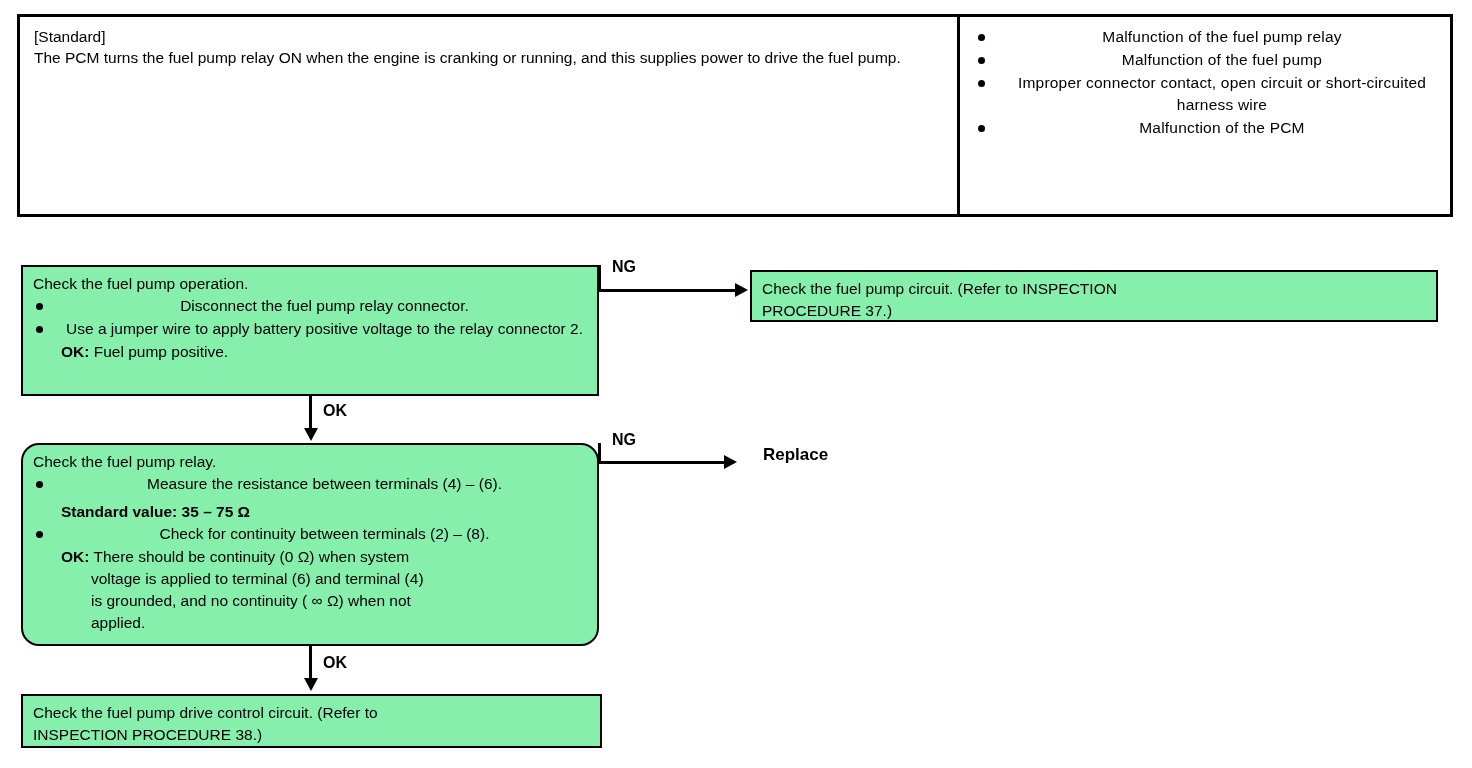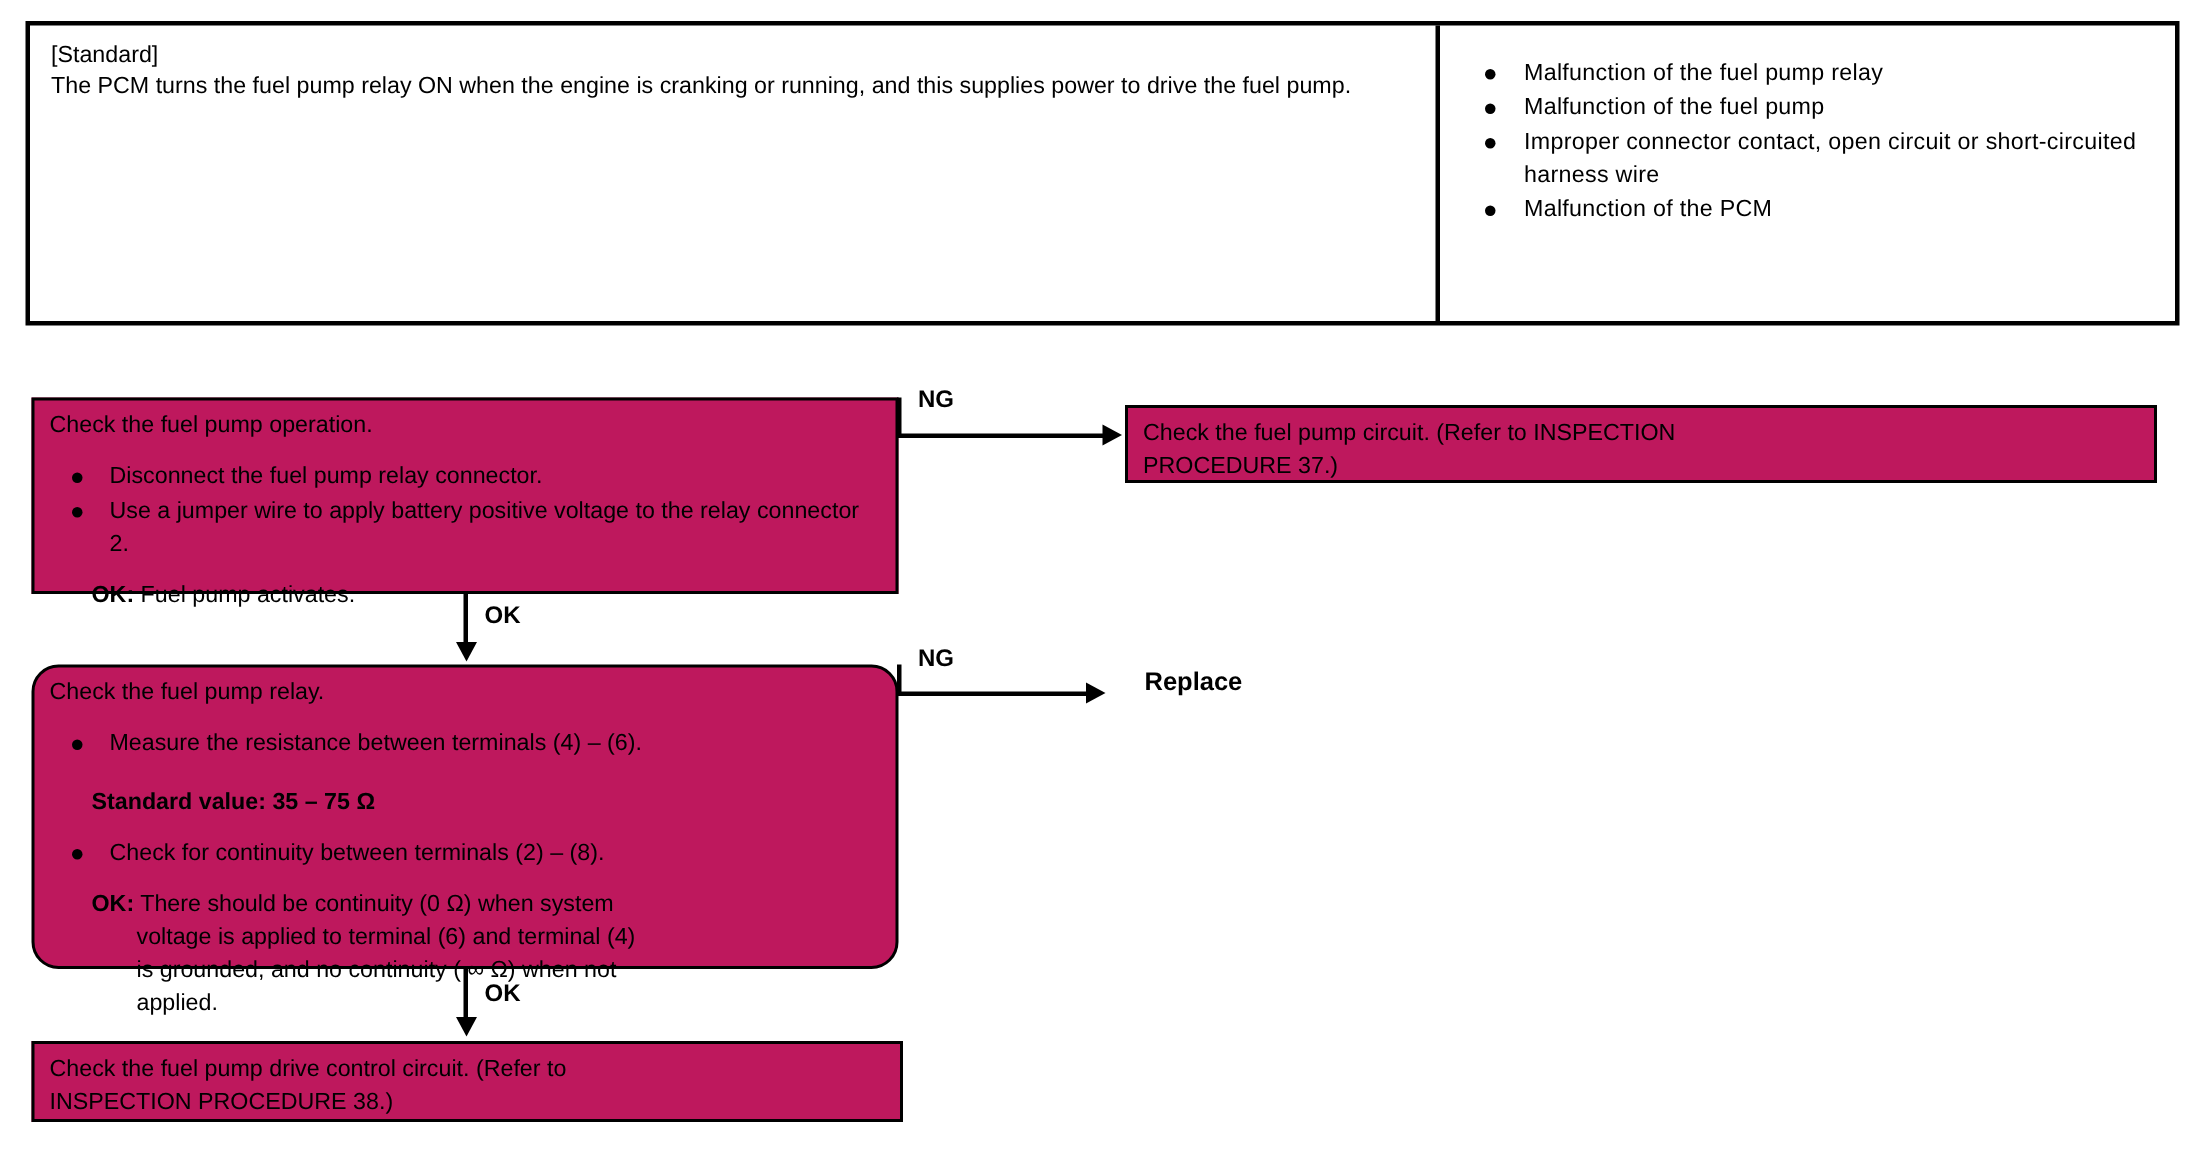--- a/index.html
+++ b/index.html
@@ -71,22 +71,23 @@
   }
   .comment-body {
     font-size: 15.5px;
     line-height: 22px;
     max-width: 910px;
   }
 
   
   ul.bullets {
     list-style: none;
-    margin: 12px;
+    margin: 0;
     padding: 0;
+    text-align: center;
   }
   ul.bullets > li {
     position: relative;
     padding-left: 30px;
     font-size: 15.5px;
     line-height: 22px;
     margin: 0 0 1px 0;
   }
   ul.bullets > li::before {
     content: "";
@@ -108,21 +109,21 @@
     left: 0;
     top: 0;
     width: 1472px;
     height: 768px;
     pointer-events: none;
   }
   .fbox {
     position: absolute;
     border: 2.5px solid #000;
     box-sizing: border-box;
-    background: #be185d;
+    background: #86efac;
     padding: 6px 9px 6px 10px;
     font-size: 15.5px;
     line-height: 22px;
     pointer-events: auto;
   }
   #box-check-operation { left: 21px;  top: 265px; width: 578px;  height: 131px; }
   #box-check-circuit   { left: 750px; top: 270px; width: 688px;  height: 52px;  }
   #box-check-relay     { left: 21px;  top: 443px; width: 578px;  height: 203px; border-radius: 18px; }
   #box-check-drive     { left: 21px;  top: 694px; width: 581px;  height: 54px;  }
 
@@ -218,21 +219,21 @@
 <div class="flow">
 
   <div class="fbox" id="box-check-operation">
     <div class="heading">Check the fuel pump operation.</div>
     <ul class="bullets">
       <li>Disconnect the fuel pump relay connector.</li>
       <li>Use a jumper wire to apply battery positive voltage to the relay connector 2.</li>
     </ul>
     <div class="ok-block">
       <span class="ok-lead">OK:</span>
-      <span>Fuel pump activates.</span>
+      <span>Fuel pump positive.</span>
     </div>
   </div>
 
   <div class="vline" style="left:308px; top:265px; height:0px;"></div>
   <div class="vline" style="left:598px; top:265px; height:26px;"></div>
   <div class="hline" style="left:598px; top:289px; width:139px;"></div>
   <div class="arrow-right" style="left:735px; top:283px;"></div>
   <div class="edge-label" style="left:612px; top:258px;">NG</div>
 
   <div class="fbox" id="box-check-circuit">

